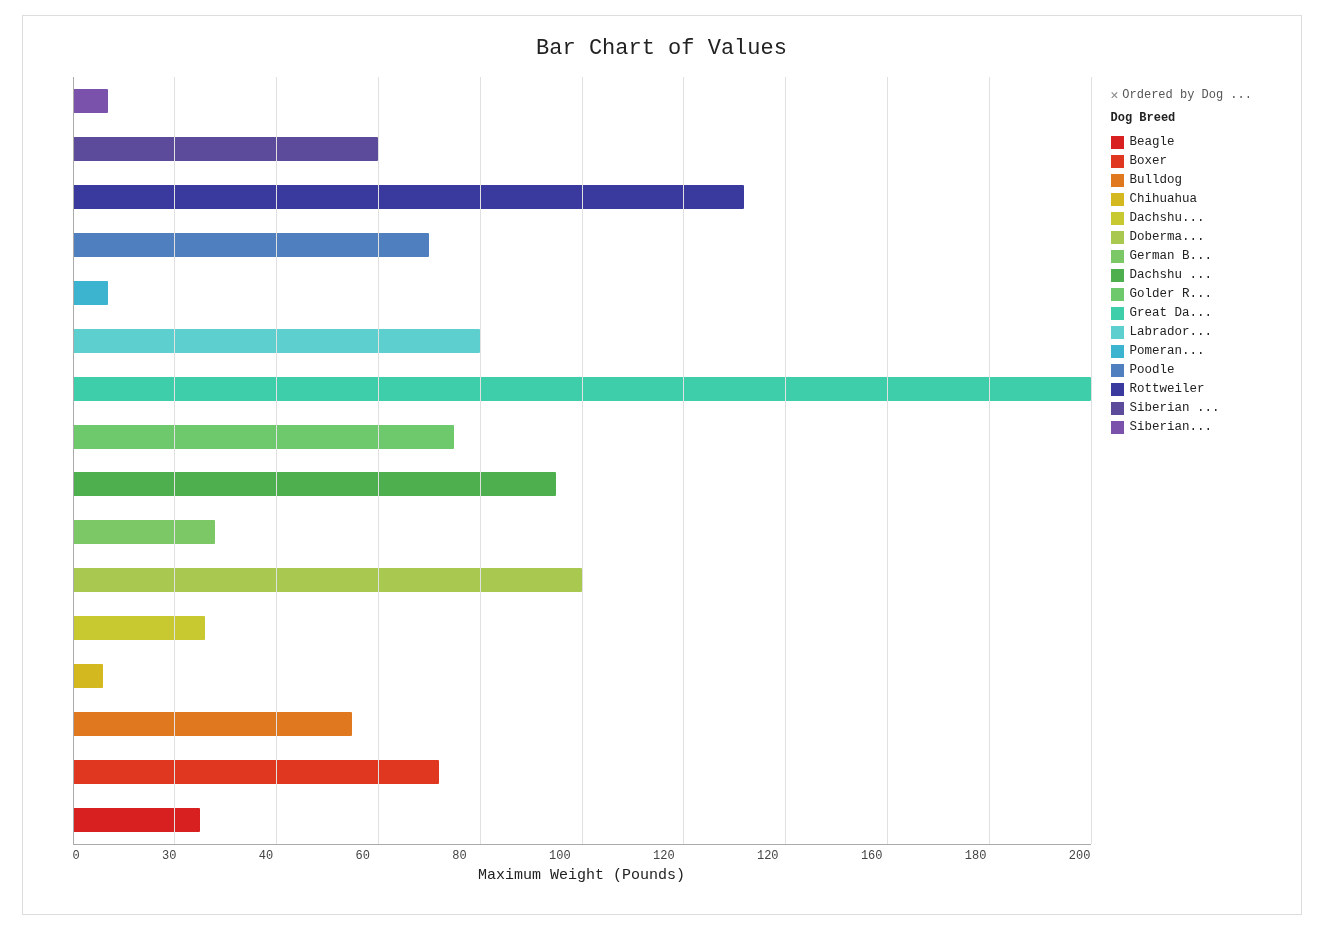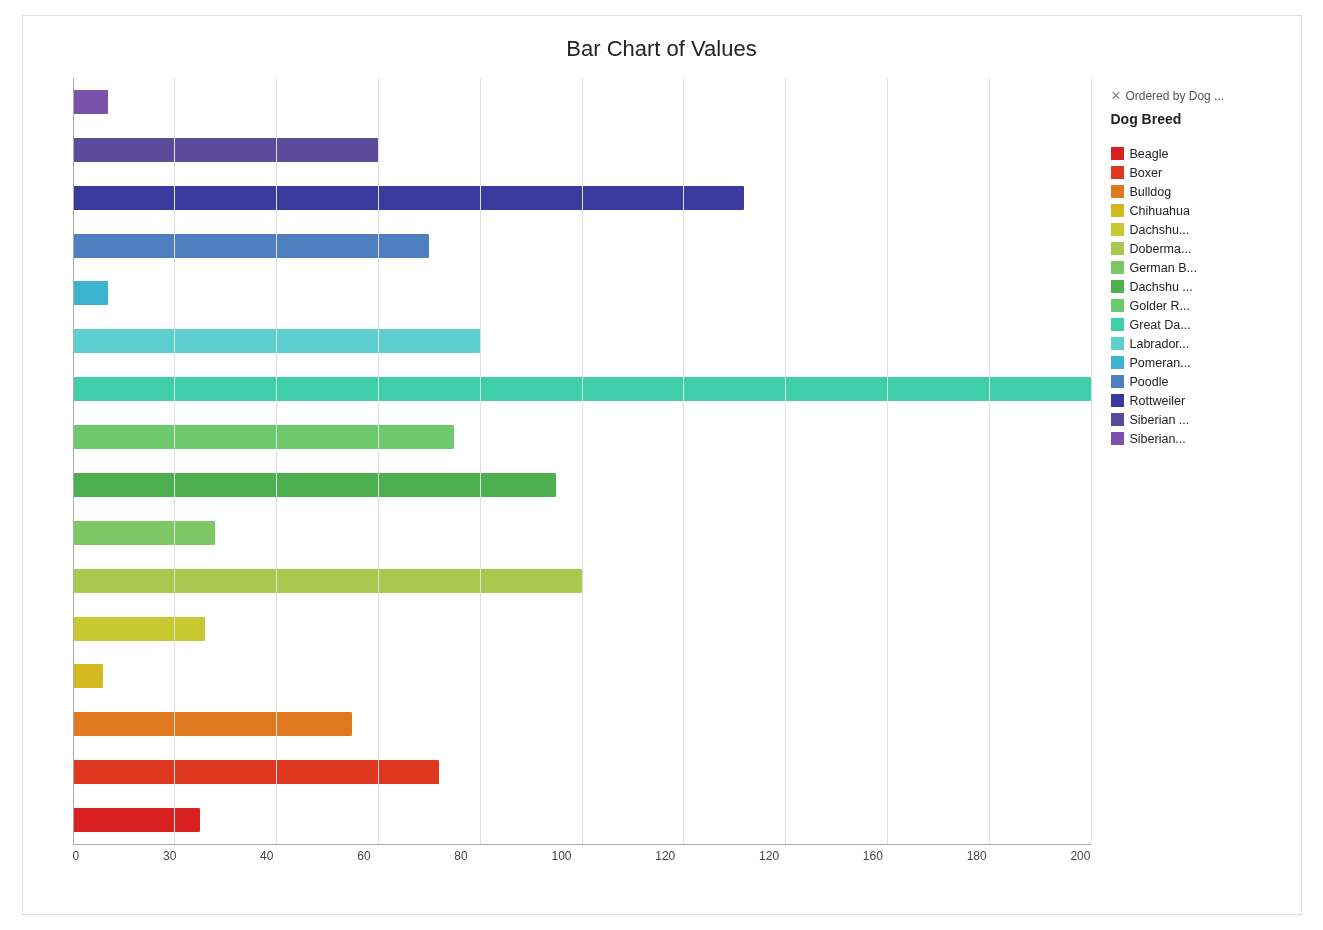--- a/index.html
+++ b/index.html
@@ -15,20 +15,21 @@
     }
     .chart-wrapper {
       width: 1280px;
       height: 900px;
       background: #fff;
       border: 1px solid #ddd;
       display: flex;
       flex-direction: column;
       padding: 20px 10px 10px 10px;
       position: relative;
+      font-family: Liberation Mono, monospace;
     }
     .chart-title {
       text-align: center;
       font-size: 22px;
       font-weight: normal;
       margin-bottom: 16px;
       color: #222;
     }
     .chart-body {
       display: flex;
@@ -102,33 +103,33 @@
       color: #555;
       margin-bottom: 8px;
       white-space: nowrap;
     }
     .legend-filter .x-icon {
       margin-right: 4px;
       font-size: 13px;
       color: #888;
     }
     .legend-title {
-      font-size: 14px;
+      font-size: 12px;
       font-weight: bold;
       color: #222;
-      margin-bottom: 20px;
+      margin-bottom: 10px;
     }
     .legend-items {
       display: flex;
       flex-direction: column;
       gap: 5px;
     }
     .legend-item {
       display: flex;
-      align-items: flex-start;
+      align-items: flex-end;
       font-size: 12.5px;
       color: #222;
     }
     .legend-color-box {
       width: 13px;
       height: 13px;
       display: inline-block;
       margin-right: 6px;
       flex-shrink: 0;
     }
@@ -226,20 +227,21 @@
             <span class="x-tick">40</span>
             <span class="x-tick">60</span>
             <span class="x-tick">80</span>
             <span class="x-tick">100</span>
             <span class="x-tick">120</span>
             <span class="x-tick">120</span>
             <span class="x-tick">160</span>
             <span class="x-tick">180</span>
             <span class="x-tick">200</span>
           </div>
+        <div class="x-axis-label">Maximum Weight (Pounds)</div>
       </div>
     </div>
     <div class="legend-area">
       <div class="legend-filter">
         <span class="x-icon">✕</span>
         <span>Ordered by Dog ...</span>
       </div>
       <div class="legend-title">Dog Breed</div>
       <div class="legend-items" id="legend-items">
           <div class="legend-item">

